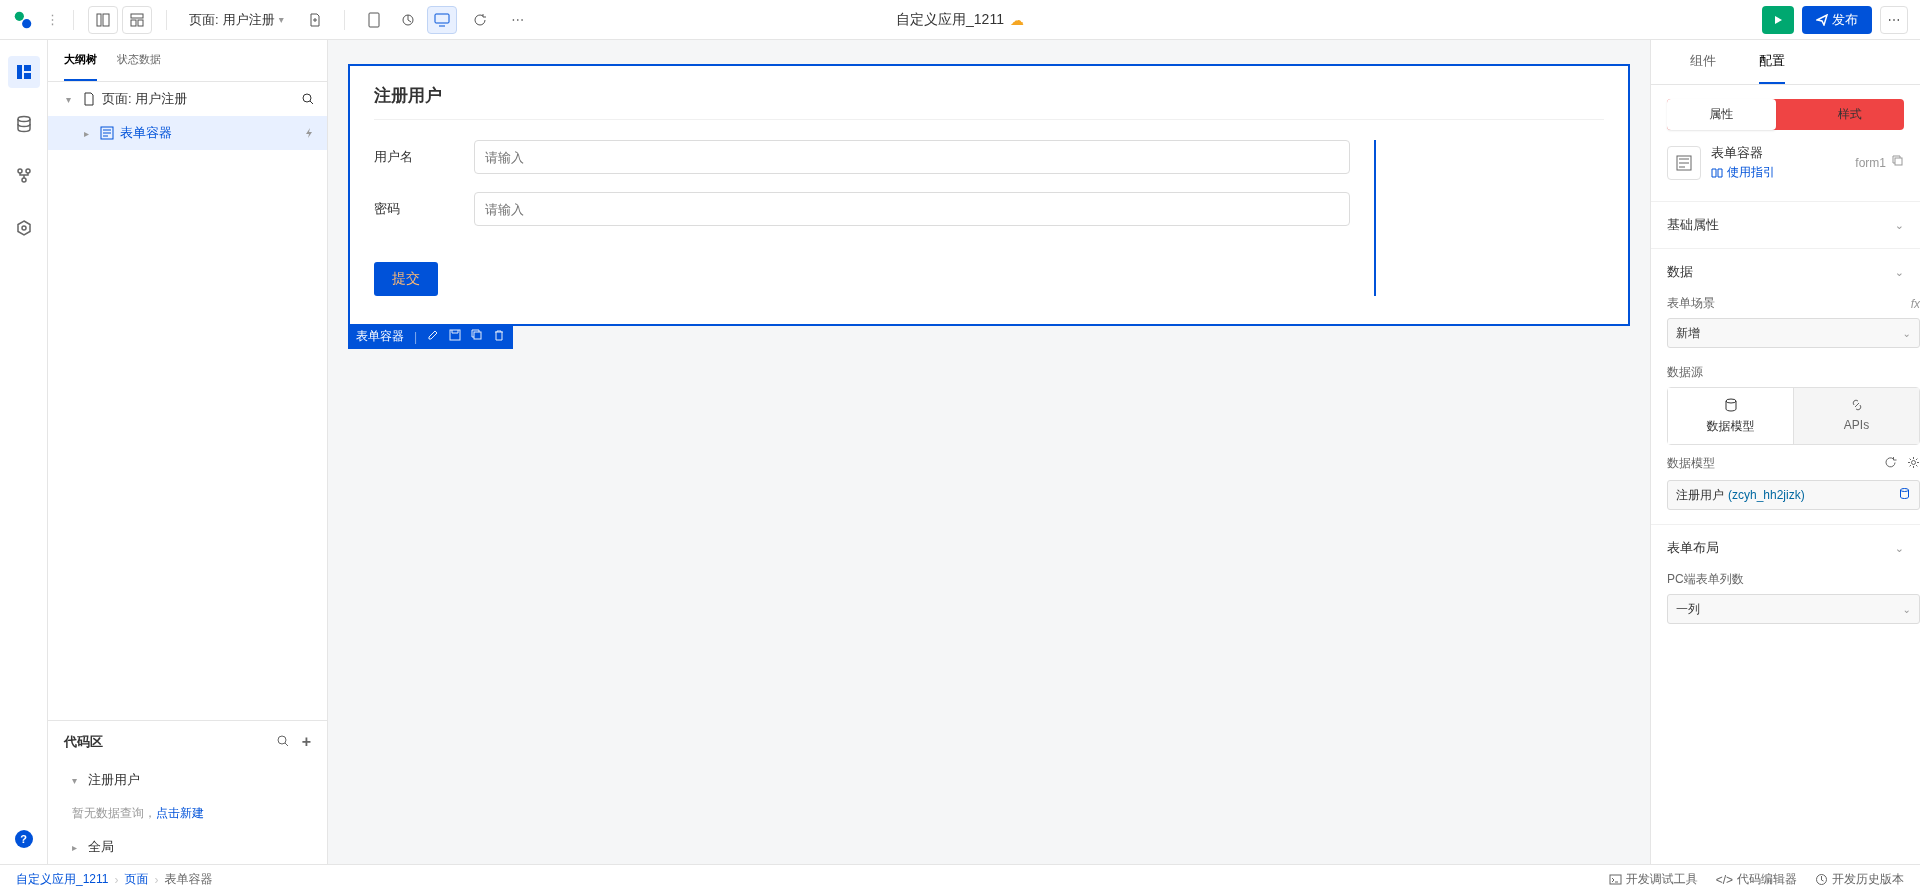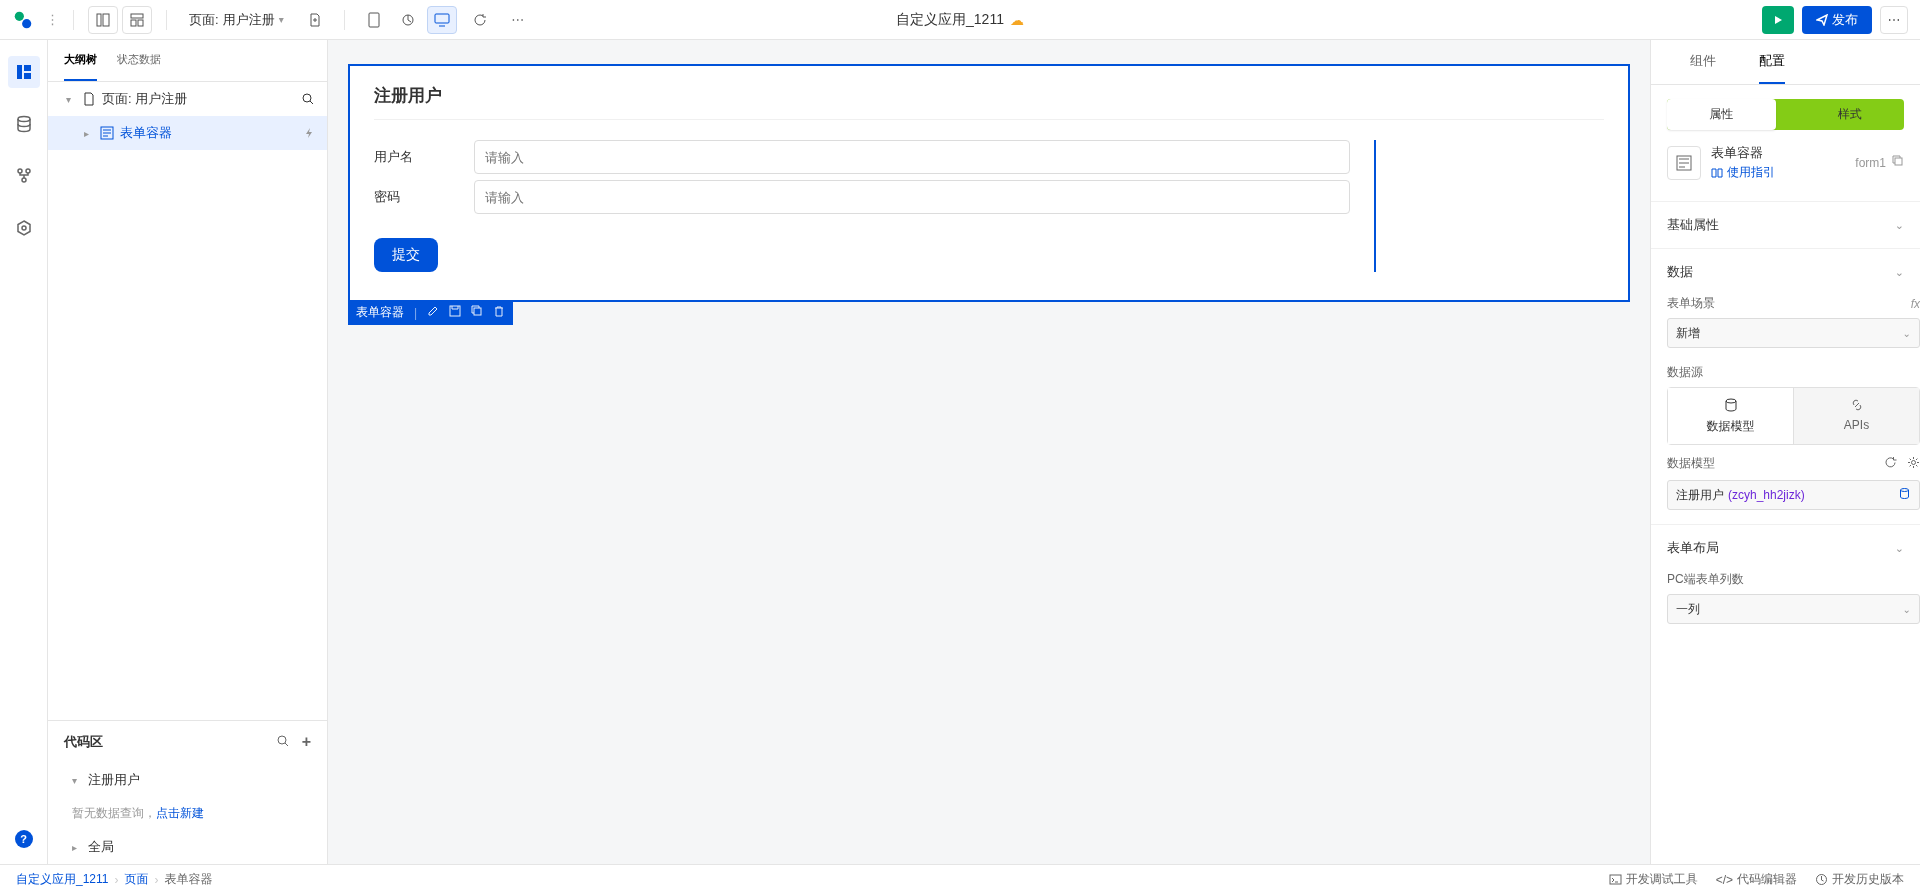--- a/index.html
+++ b/index.html
@@ -52,34 +52,34 @@
     .code-empty .link { color: #0052d9; cursor: pointer; }
     
     
     .canvas { flex: 1; background: #f5f6f7; padding: 24px 20px 0 20px; overflow: auto; position: relative; }
     .form-card { background: #fff; border: 2px solid #0052d9; position: relative; }
     .card-inner { padding: 18px 24px 28px 24px; }
     .card-title { font-size: 17px; font-weight: 600; padding-bottom: 12px; border-bottom: 1px solid #f0f0f0; margin-bottom: 20px; }
     .card-split { display: flex; gap: 24px; }
     .card-left { flex: 1; }
     .card-right { width: 230px; border-left: 2px solid #0052d9; }
-    .form-row { display: flex; align-items: center; margin-bottom: 6px; }
+    .form-row { display: flex; align-items: center; margin-bottom: 18px; }
     .form-label { width: 100px; font-size: 13px; }
     .form-input { flex: 1; height: 34px; border: 1px solid #dcdcdc; border-radius: 4px; padding: 0 10px; font-size: 13px; color: #999; background: #fff; }
-    .form-submit { display: inline-block; margin-top: 18px; padding: 8px 18px; background: #0052d9; color: #ffffff; border-radius: 8px; cursor: pointer; font-size: 14px; }
+    .form-submit { display: inline-block; margin-top: 18px; padding: 8px 18px; background: #0052d9; color: #fdba74; border-radius: 3px; cursor: pointer; font-size: 14px; }
     .selection-toolbar { position: absolute; left: -2px; top: 100%; background: #0052d9; color: #fff; display: flex; align-items: center; padding: 4px 8px; gap: 10px; font-size: 12px; }
     .sel-icon { cursor: pointer; opacity: 0.9; }
     
     
     .right-panel { width: 270px; border-left: 1px solid #e5e5e5; display: flex; flex-direction: column; overflow: auto; }
     .rp-tabs { display: flex; padding: 0 16px; border-bottom: 1px solid #e5e5e5; }
     .rp-tab { padding: 12px 0; margin-right: 20px; cursor: pointer; font-size: 13px; color: #666; margin-left: 23px; }
     .rp-tab.active { color: #000; font-weight: 500; border-bottom: 2px solid #0052d9; }
     .rp-body { padding: 14px 16px; }
-    .attr-toggle { display: flex; background: #84cc16; border-radius: 4px; margin-bottom: 14px; gap: 20px; }
+    .attr-toggle { display: flex; background: #ef4444; border-radius: 4px; margin-bottom: 14px; gap: 20px; }
     .attr-toggle-item { flex: 1; text-align: center; padding: 7px 0; cursor: pointer; font-size: 12px; border-radius: 4px; }
     .attr-toggle-item.active { background: #fff; box-shadow: 0 1px 2px rgba(0,0,0,0.1); }
     .comp-header { display: flex; align-items: center; gap: 10px; margin-bottom: 6px; }
     .comp-icon-box { width: 34px; height: 34px; border: 1px solid #e0e0e0; border-radius: 4px; display: flex; align-items: center; justify-content: center; color: #666; }
     .comp-meta { flex: 1; }
     .comp-name { font-size: 13px; font-weight: 500; }
     .comp-right { display: flex; align-items: center; gap: 6px; color: #999; font-size: 12px; }
     .guide-link { color: #0052d9; font-size: 12px; display: flex; align-items: center; gap: 4px; cursor: pointer; margin-top: 2px; }
     .rp-section { border-top: 1px solid #f0f0f0; }
     .rp-section-header { display: flex; align-items: center; padding: 14px 16px; cursor: pointer; font-size: 13px; font-weight: 500; }
@@ -93,21 +93,21 @@
     .ds-item { flex: 1; text-align: center; padding: 9px 0; cursor: pointer; font-size: 12px; display: flex; flex-direction: column; align-items: center; gap: 5px; color: #666; }
     .ds-item.active { background: #fff; color: #333; }
     .ds-item:not(.active) { background: #f5f5f5; }
     .ds-divider { width: 1px; background: #e0e0e0; }
     .model-row { display: flex; align-items: center; margin-bottom: 8px; }
     .model-row .label { font-size: 12px; color: #666; }
     .model-row .icons { margin-left: auto; display: flex; gap: 10px; color: #666; }
     .model-row .icons span { cursor: pointer; }
     .model-select { width: 100%; height: 30px; border: 1px solid #dcdcdc; border-radius: 3px; padding: 0 8px; font-size: 12px; background: #f8f8f8; display: flex; align-items: center; cursor: pointer; }
     .model-select .name { color: #333; }
-    .model-select .code { color: #6d28d9; margin-left: 4px; }
+    .model-select .code { color: #0369a1; margin-left: 4px; }
     .model-select .db { margin-left: auto; color: #0052d9; }
     
     
     .bottom-bar { height: 30px; border-top: 1px solid #e5e5e5; display: flex; align-items: center; padding: 0 16px; font-size: 12px; color: #666; }
     .breadcrumb { display: flex; align-items: center; gap: 6px; }
     .breadcrumb .link { color: #0052d9; cursor: pointer; }
     .breadcrumb .sep { color: #ccc; }
     .bottom-right { margin-left: auto; display: flex; align-items: flex-end; gap: 18px; }
     .bottom-item { display: flex; align-items: center; gap: 4px; cursor: pointer; }
   </style>

